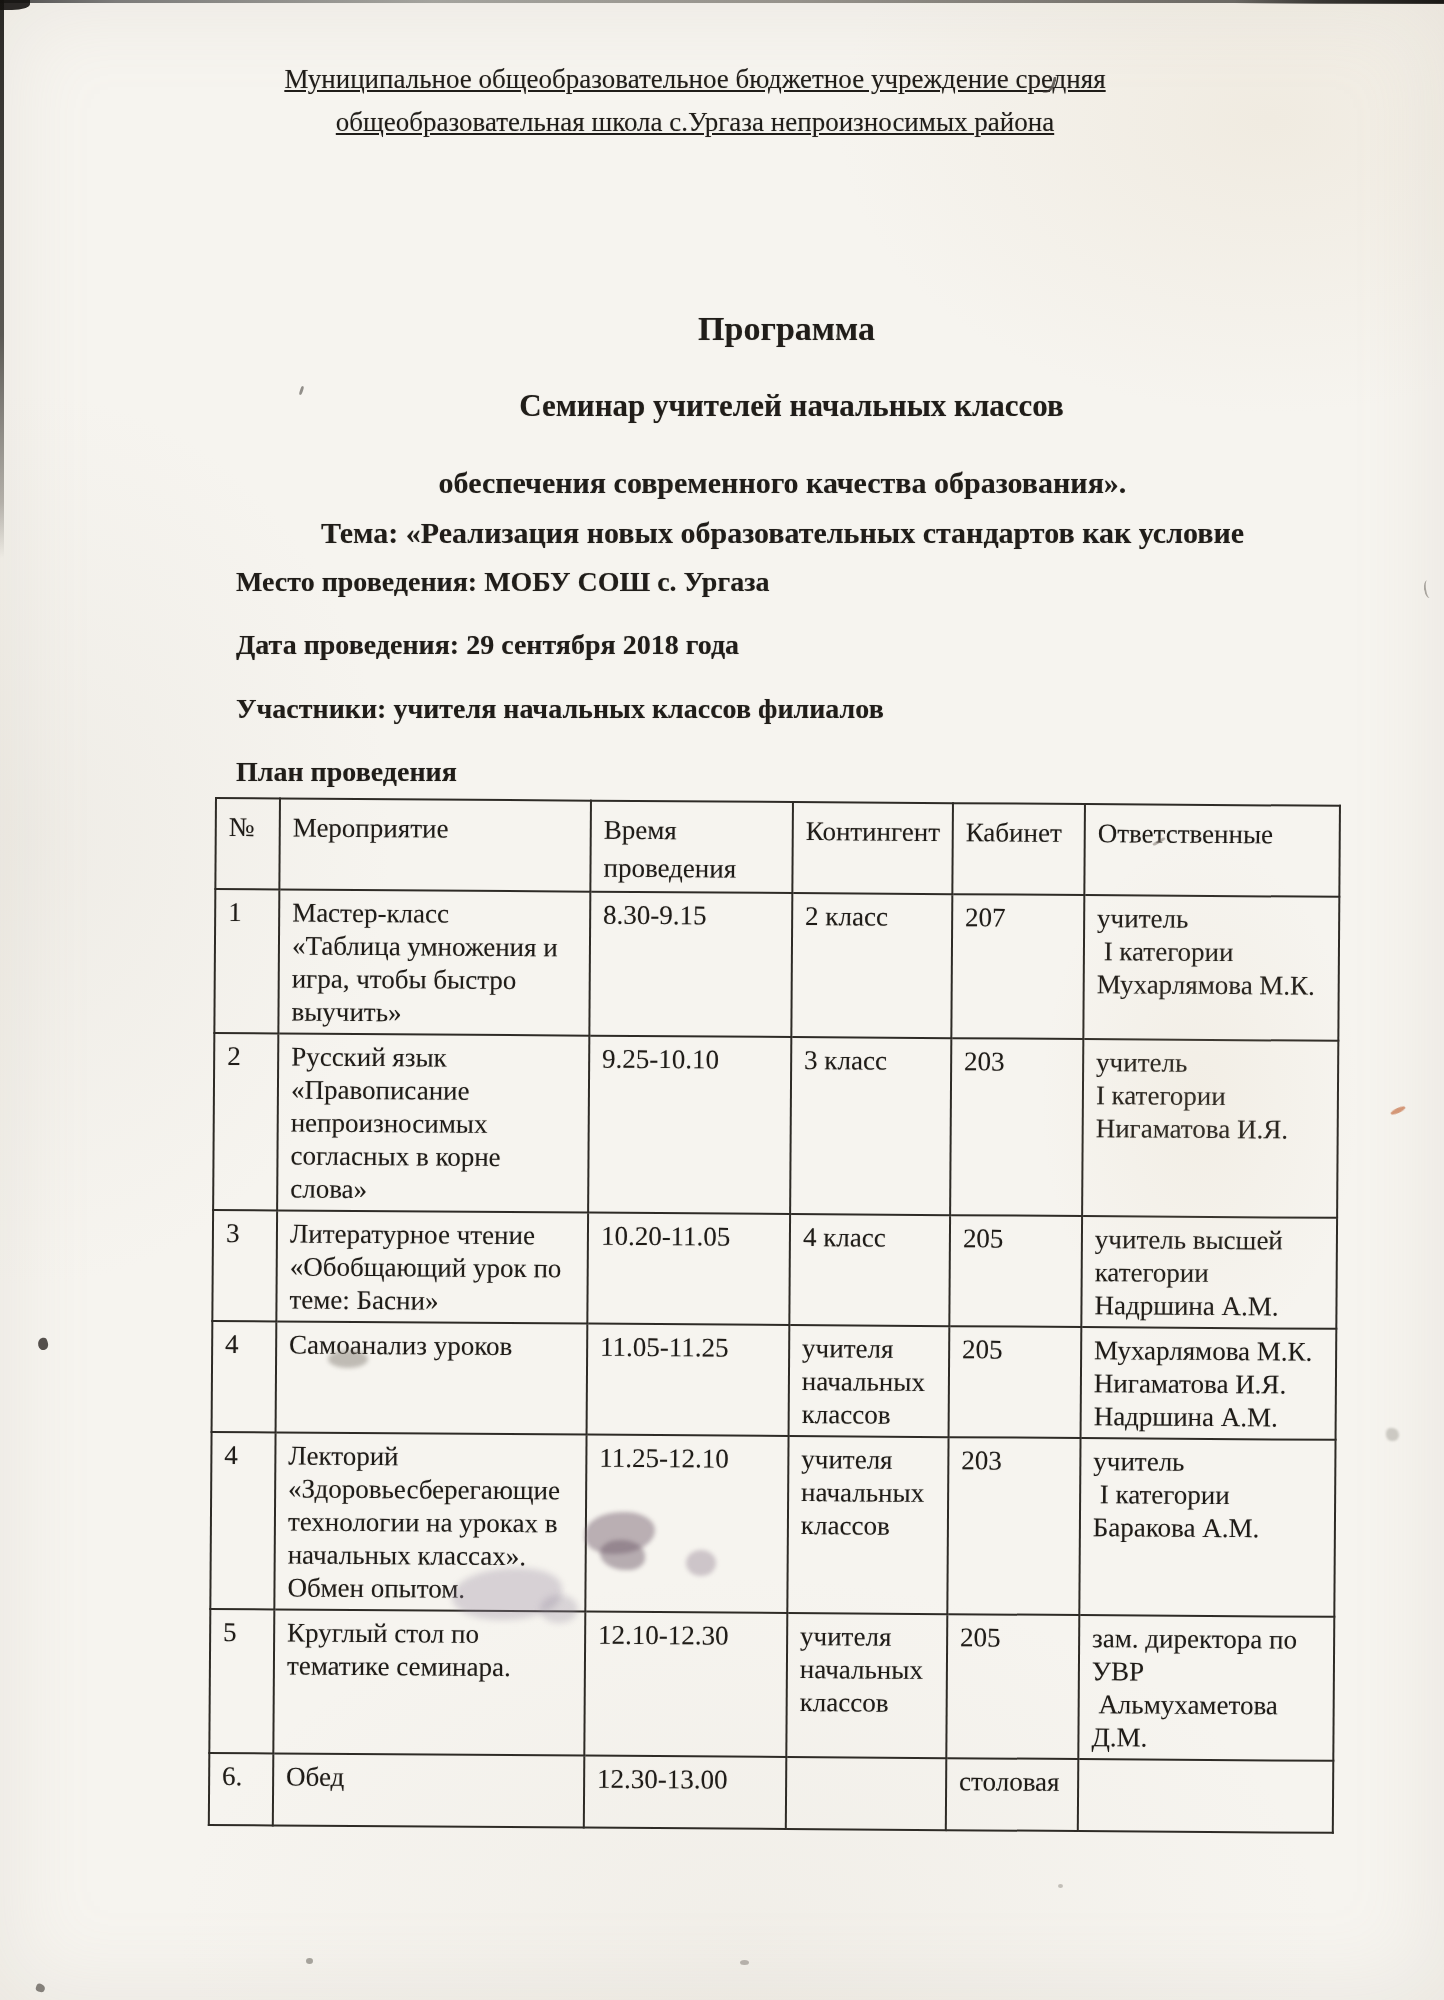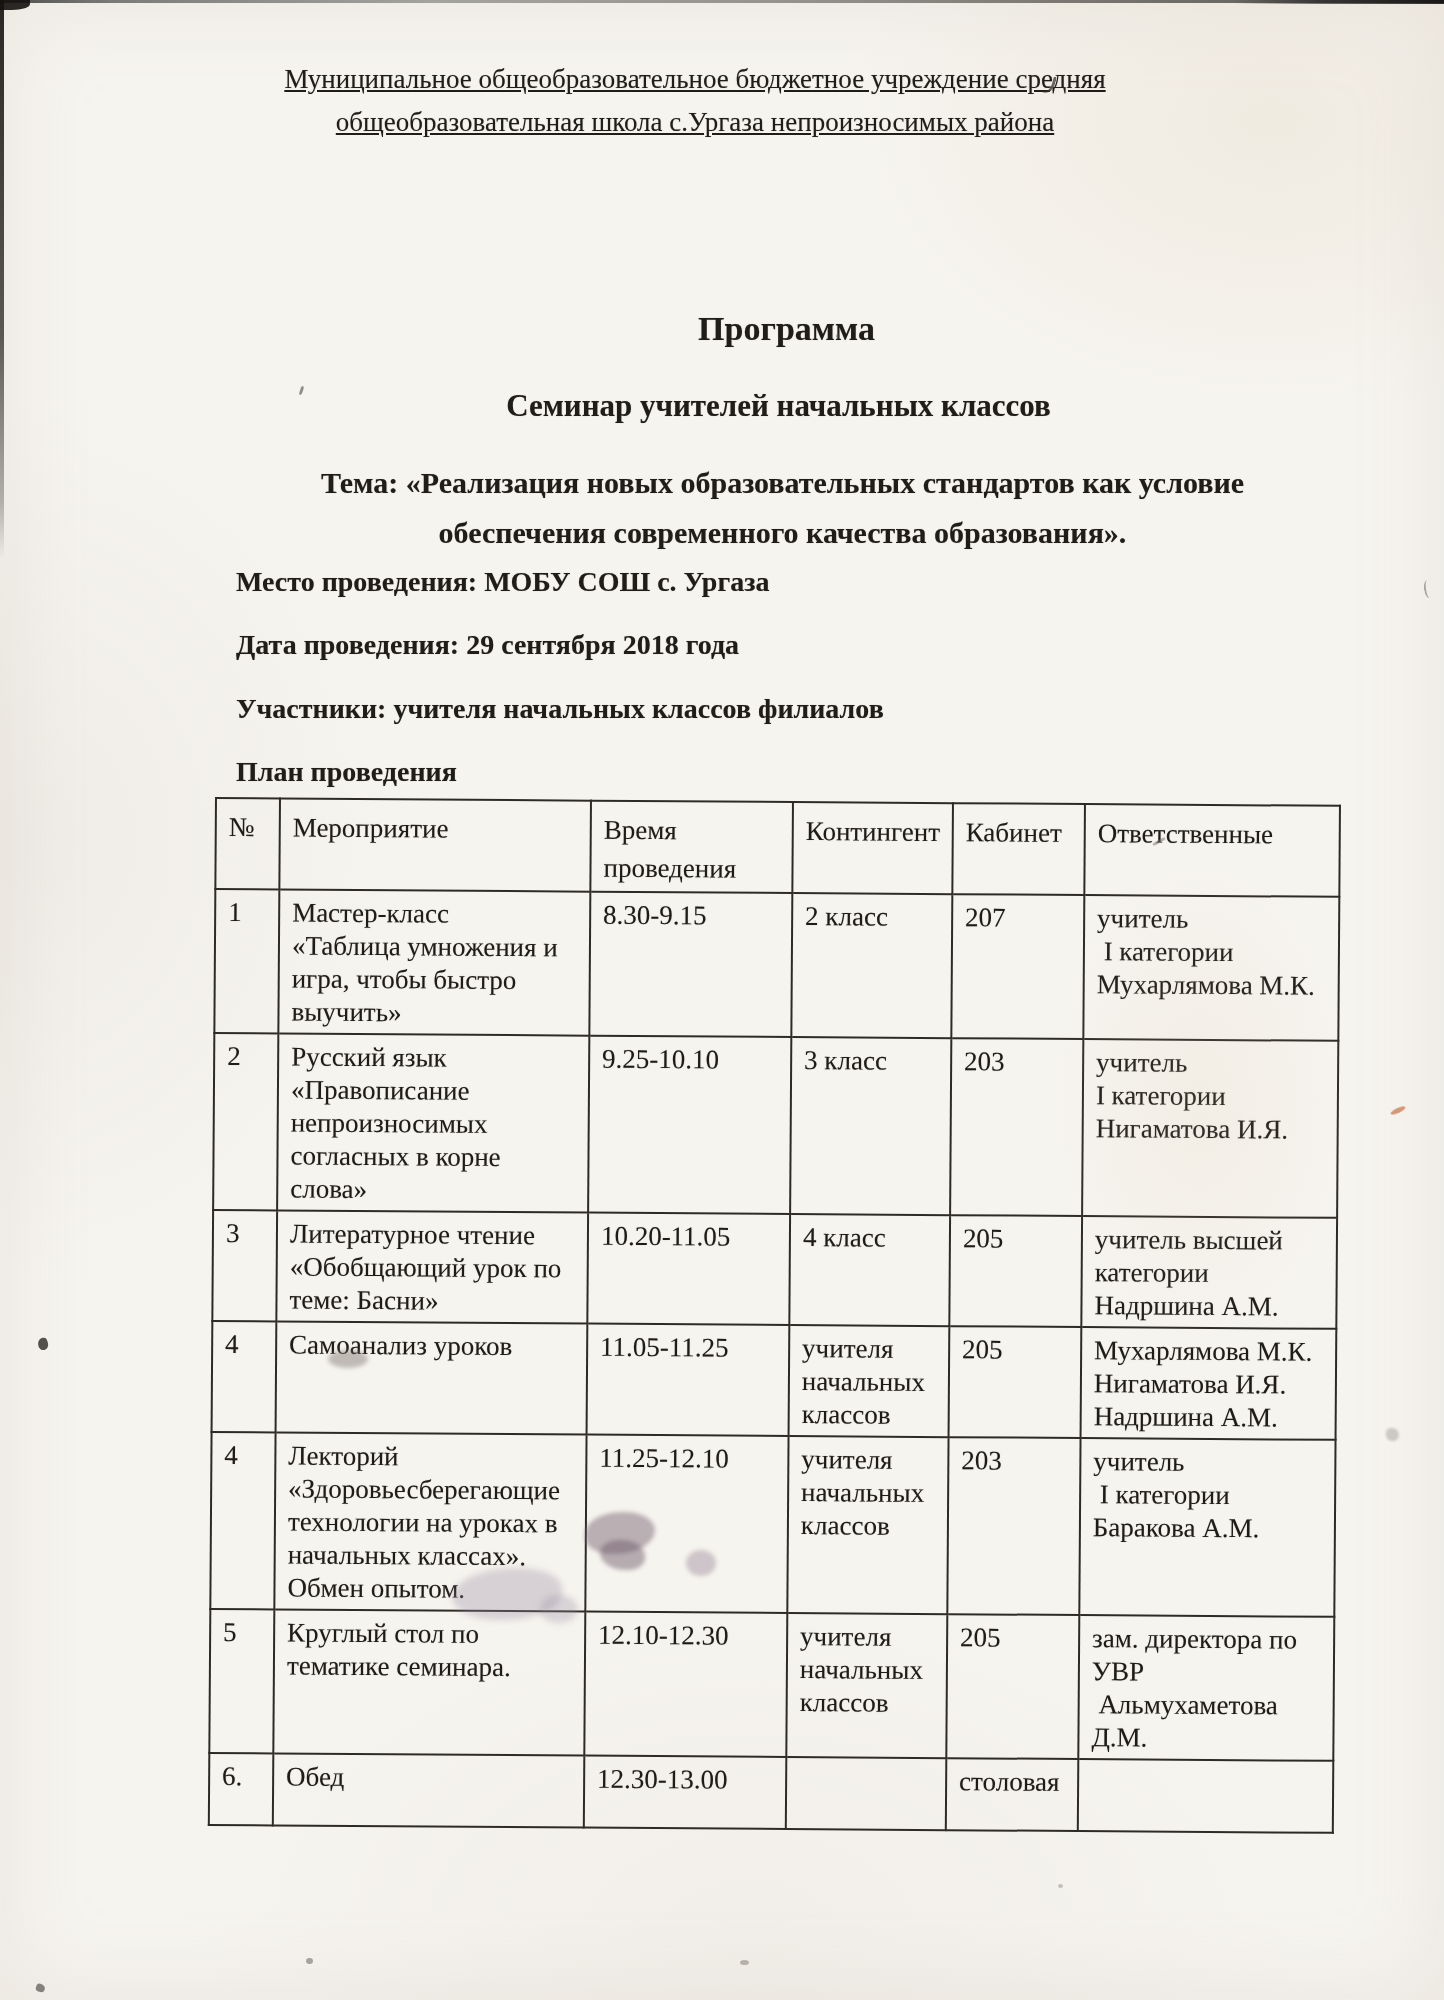--- a/index.html
+++ b/index.html
@@ -15,21 +15,21 @@
       #f6f4ef;
     box-shadow: inset 0 0 90px rgba(178,168,148,.18);
     font-family:"Liberation Serif","DejaVu Serif",serif;
     color:#201d19;
   }
   .txt{position:absolute; text-shadow:0 0 1px rgba(42,37,32,.35);}
   .org-header{left:120px;top:58px;width:1150px;text-align:center;
     font-size:27px;line-height:43px;font-weight:400;text-decoration:underline;}
   .doc-title{left:160px;top:306px;width:1245px;text-align:center;
     font-size:34px;font-weight:700;margin:4px;}
-  .doc-subtitle{left:156px;top:388px;width:1245px;text-align:center;
+  .doc-subtitle{left:169px;top:388px;width:1245px;text-align:center;
     font-size:31px;font-weight:700;margin:0;}
   .theme{left:150px;top:458px;width:1265px;text-align:center;
     font-size:30px;line-height:50px;font-weight:700;}
   .meta{left:236px;font-size:28px;font-weight:700;}
   .meta.location{top:566px;}
   .meta.date{top:629px;}
   .meta.participants{top:693px;}
   .meta.plan{top:756px;}
 
   .table-wrap{position:absolute;left:215px;top:797px;
@@ -109,22 +109,22 @@
 
   <div class="txt org-header">
     <div>Муниципальное общеобразовательное бюджетное учреждение средняя</div>
     <div>общеобразовательная школа с.Ургаза непроизносимых района</div>
   </div>
 
   <h1 class="txt doc-title">Программа</h1>
   <h2 class="txt doc-subtitle">Семинар учителей начальных классов</h2>
 
   <div class="txt theme">
+    <div>обеспечения современного качества образования».</div>
     <div>Тема: «Реализация новых образовательных стандартов как условие</div>
-    <div>обеспечения современного качества образования».</div>
   </div>
 
   <div class="txt meta location">Место проведения: МОБУ СОШ с. Ургаза</div>
   <div class="txt meta date">Дата проведения: 29 сентября 2018 года</div>
   <div class="txt meta participants">Участники: учителя начальных классов филиалов</div>
   <div class="txt meta plan">План проведения</div>
 
   <div class="table-wrap">
     <table class="schedule">
       <colgroup>

